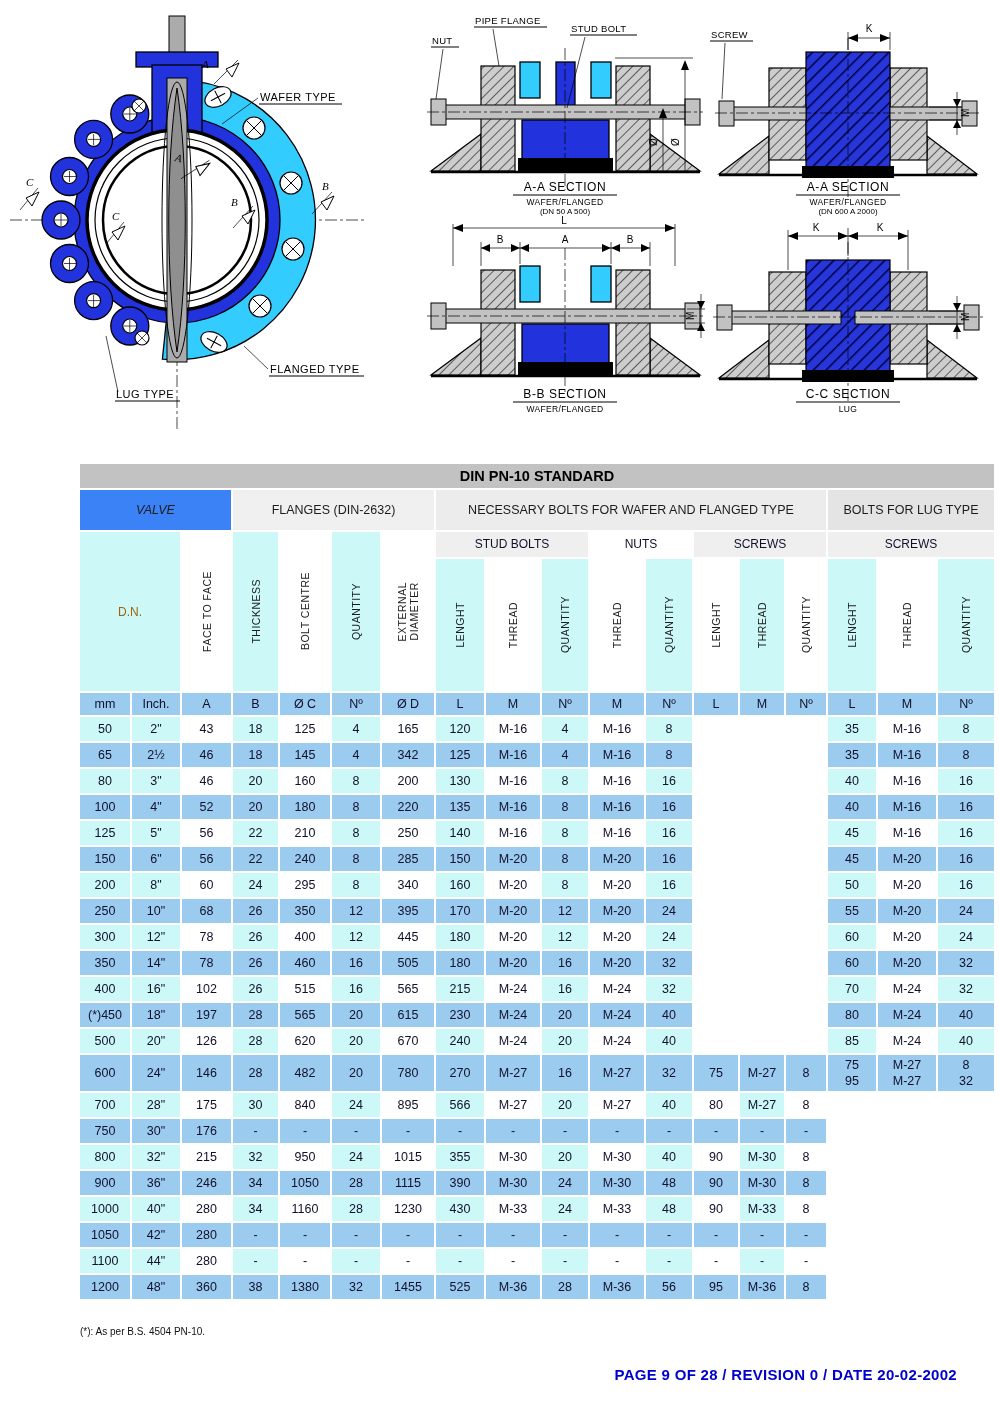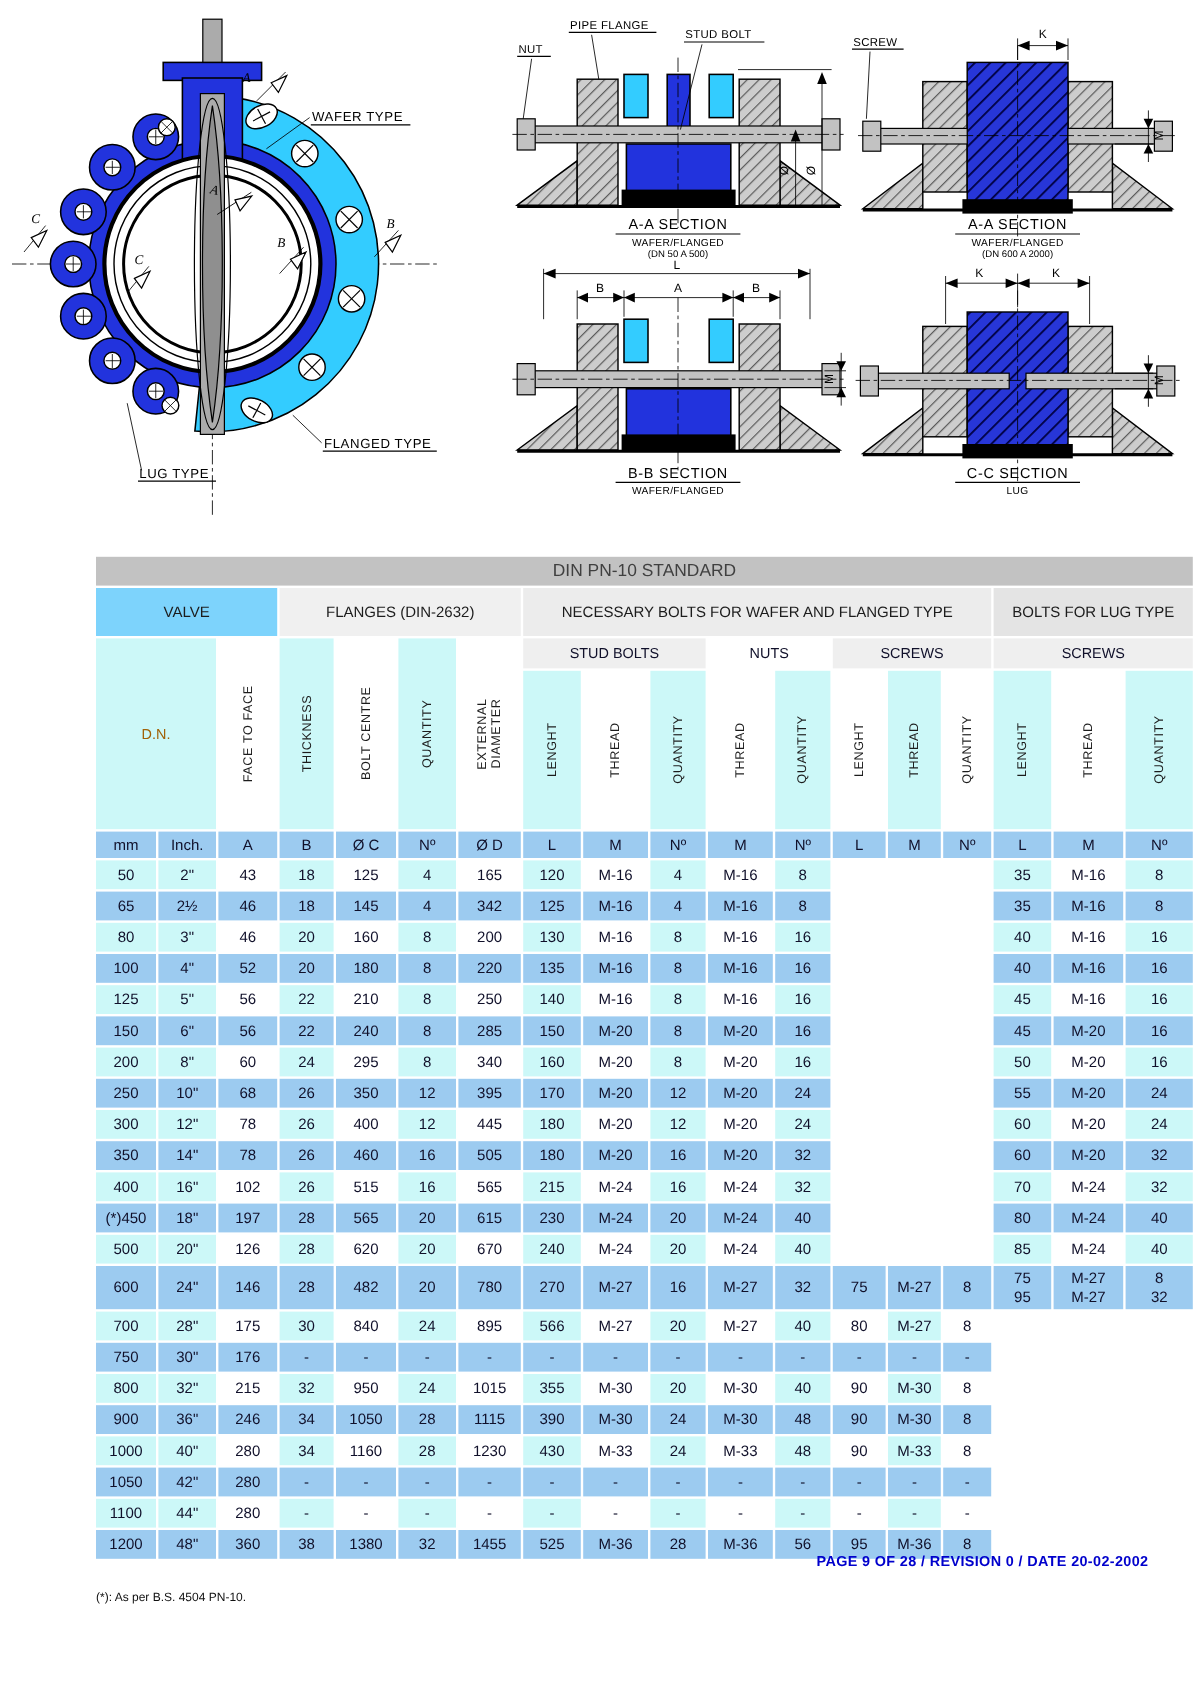--- a/index.html
+++ b/index.html
@@ -32,40 +32,40 @@
   .nt{font-size:8px;}
   .dm{font-size:10px;}
   .vl{font-size:11px;letter-spacing:.5px;}
   .fl{font-family:"Liberation Serif",serif;font-style:italic;font-size:11px;}
   .mid{text-anchor:middle;}
 
   
   .table-wrap{position:absolute;left:78px;top:462px;width:920px;}
   table{border-collapse:separate;border-spacing:2px;table-layout:fixed;width:918px;}
   td{text-align:center;vertical-align:middle;font-size:12.5px;color:#10102a;line-height:24px;padding:0;overflow:hidden;}
-  .title-row td{background:#C2C2C2;font-weight:normal;font-size:14.5px;color:#404040;line-height:24px;}
+  .title-row td{background:#C2C2C2;font-weight:bold;font-size:14.5px;color:#000000;line-height:24px;}
   .grp{font-size:12.5px;line-height:16px;color:#1c1c1c;height:40px;}
-  .g0{background:#7dd3fc;}
+  .g0{background:#3b82f6;font-style:italic;}
   .g1{background:#F0F0F0;}
   .g2{background:#ECECEC;}
   .g3{background:#E4E4E4;}
   .sub{background:#EFEFEF;font-size:12px;line-height:25px;height:15px;}
   .sub.w{background:#FFFFFF;}
   .cy{background:#CCF8F8;}
   .wh{background:#FFFFFF;}
   .bl{background:#9CCBF0;}
   .empty{background:#FFFFFF;}
   .un{background:#9CCBF0;font-size:12.5px;line-height:22px;}
   .vert{height:132px;}
   .vert div{writing-mode:vertical-rl;transform:rotate(180deg);white-space:pre;margin:0 auto;font-size:10.5px;line-height:12px;letter-spacing:.5px;color:#1c1c1c;}
   .dn{font-size:12px;color:#a16207;}
   td.two{line-height:16px;padding:2px 0;}
 
   .footnote{position:absolute;left:80px;top:1316px;font-size:10px;color:#111;margin-top:10px;}
-  .page-footer{position:absolute;right:42px;top:1294px;font-size:12px;font-weight:bold;color:#0000CC;letter-spacing:.3px;}
+  .page-footer{position:absolute;right:42px;top:1366px;font-size:15px;font-weight:bold;color:#0000CC;letter-spacing:.3px;}
 </style>
 </head>
 <body>
 
 <svg width="0" height="0" style="position:absolute">
   <defs>
     <pattern id="gh" width="7" height="7" patternTransform="rotate(45)" patternUnits="userSpaceOnUse">
       <rect width="7" height="7" fill="#CDCDCD"></rect>
       <line x1="0" y1="0" x2="0" y2="7" stroke="#5A5A5A" stroke-width="2"></line>
     </pattern>

